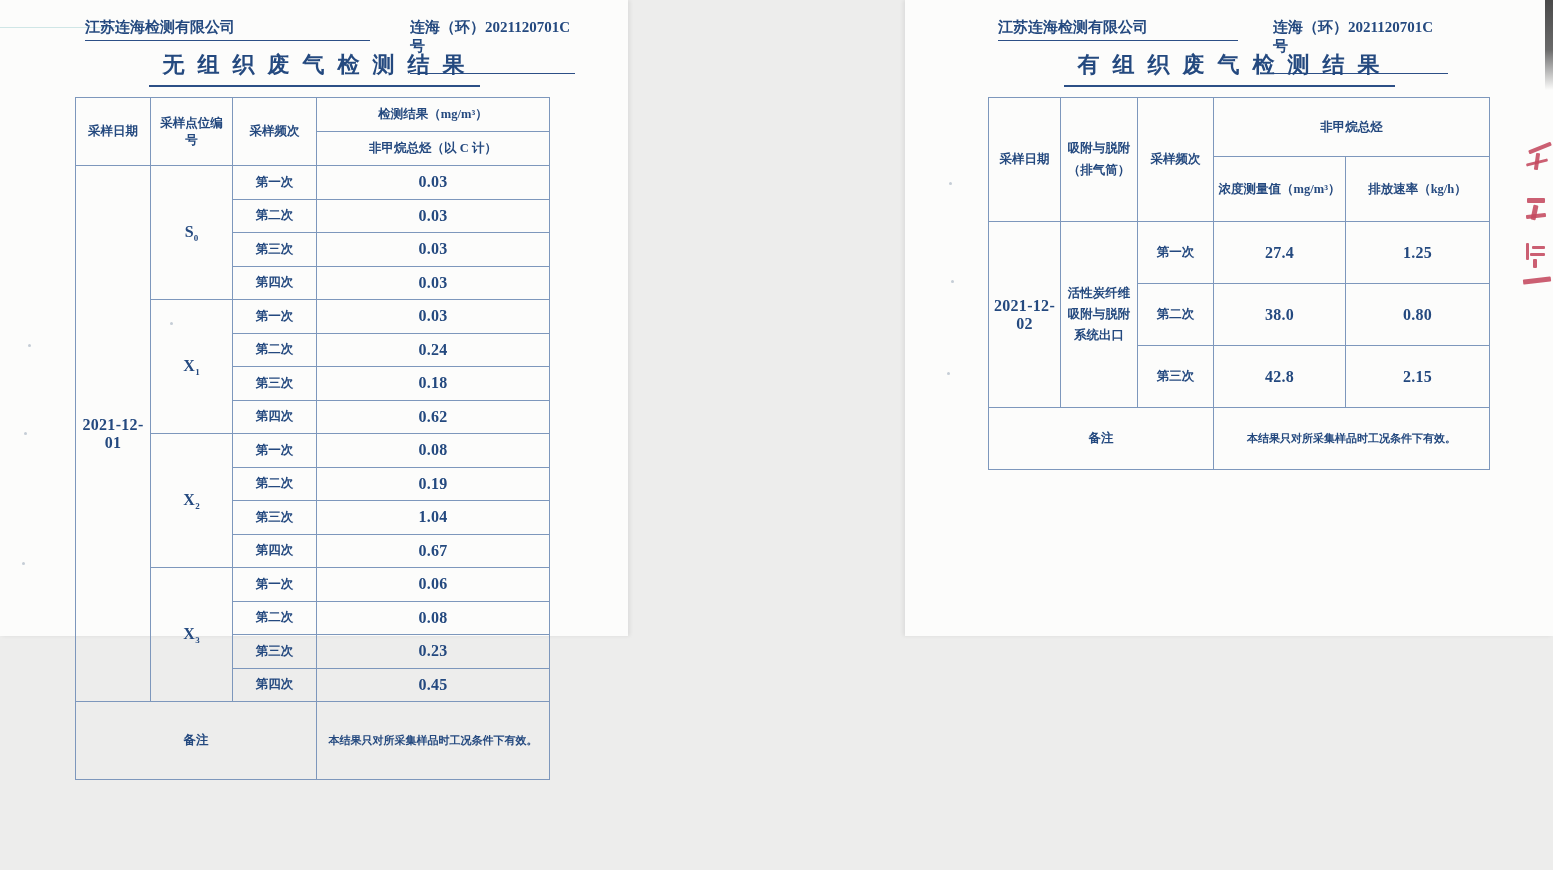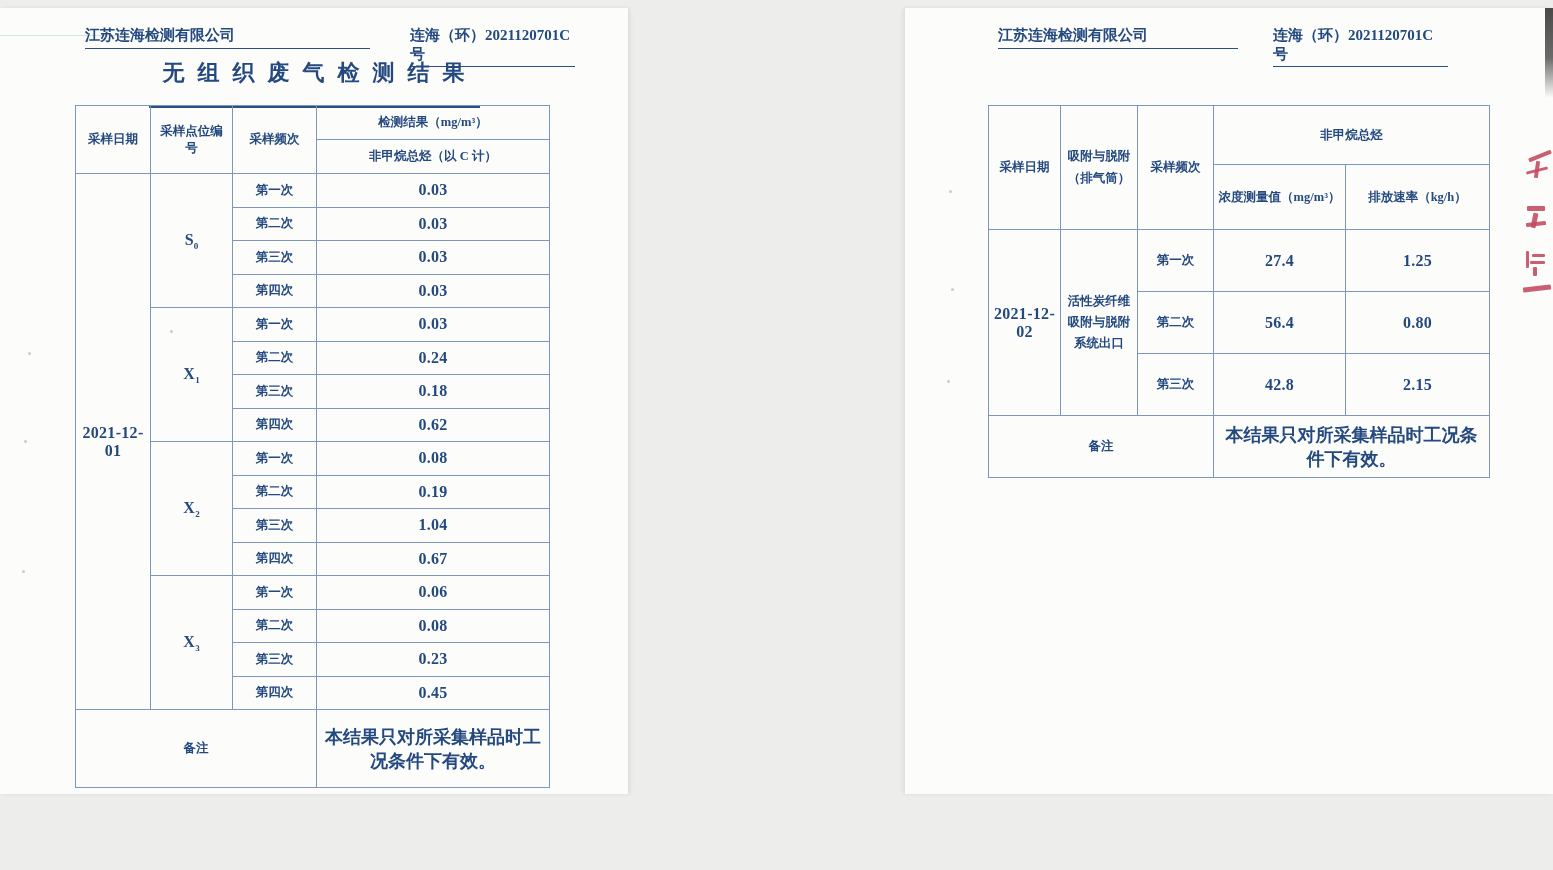--- a/index.html
+++ b/index.html
@@ -3,40 +3,40 @@
 <meta charset="utf-8">
 <style>
   html,body{margin:0;padding:0;}
   body{
     width:1553px;height:870px;position:relative;overflow:hidden;
     background:#ededec;
     font-family:"Liberation Serif","DejaVu Serif",serif;
     color:#24497f;
   }
   .page{
-    position:absolute;top:8px;height:786px;background:#fcfcfb;
+    position:absolute;top:0;height:636px;background:#fcfcfb;
   }
   .page-left{left:0;width:628px;box-shadow:2px 0 4px rgba(0,0,0,.07);}
   .page-right{left:905px;width:648px;box-shadow:-2px 0 4px rgba(0,0,0,.07);overflow:hidden;}
 
   
   .page-header{position:absolute;top:18px;left:0;right:0;height:24px;font-size:15px;font-weight:700;}
   .company{position:absolute;display:inline-block;border-bottom:1.2px solid #2c4f86;padding-bottom:3px;}
-  .report-no{position:absolute;display:inline-block;border-bottom:1.2px solid #2c4f86;padding-bottom:2px;}
+  .report-no{position:absolute;display:inline-block;border-bottom:1.2px solid #2c4f86;padding-bottom:17px;}
   .page-left .company{left:85px;width:285px;}
   .page-left .report-no{left:410px;width:165px;}
   .page-right .company{left:93px;width:240px;}
   .page-right .report-no{left:368px;width:175px;}
 
   .doc-title{
     position:absolute;top:50px;left:0;width:100%;text-align:center;margin:0;
     font-size:22px;font-weight:700;
   }
   .doc-title span{
-    display:inline-block;letter-spacing:13px;padding:0 2px 18px 14px;
+    display:inline-block;letter-spacing:13px;padding:0 2px 5px 14px;
     border-bottom:2px solid #2c4f86;
   }
 
   
   table.report-table{
     position:absolute;top:97px;border-collapse:collapse;table-layout:fixed;
     font-size:12.5px;font-weight:700;
   }
   .left-table{left:75px;width:474px;}
   .right-table{left:83px;width:501px;}
@@ -46,21 +46,21 @@
   }
   table.report-table{border:1.5px solid #6c88b0;}
   .h34{height:34px;}
   .dr{height:33.5px;}
   .remark-row-l{height:78px;}
   .hr1{height:59px;}
   .hr2{height:65px;}
   .drr{height:62px;}
   .num{font-size:16px;letter-spacing:.3px;}
   .preline{white-space:pre-line;line-height:1.7;}
-  .remark-text{text-align:left;padding-left:10px;font-size:18px;}
+  .remark-text{text-align:left;padding-left:10px;font-size:11px;}
   sub{font-size:9px;}
 
   .page-number{
     position:absolute;top:830px;left:0;width:100%;text-align:center;
     font-size:11px;font-weight:700;letter-spacing:1px;
   }
 
   
   .scan-line{position:absolute;top:27px;left:0;width:122px;height:1px;background:#cfe6e6;}
   .speck{position:absolute;width:3px;height:3px;border-radius:50%;background:#b6c1cc;opacity:.8;}
@@ -203,20 +203,21 @@
   <div class="edge-dark"></div>
   <div class="speck" style="top:182px;left:44px;"></div>
   <div class="speck" style="top:280px;left:46px;"></div>
   <div class="speck" style="top:372px;left:42px;"></div>
 
   <div class="page-header">
     <span class="company">江苏连海检测有限公司</span>
     <span class="report-no">连海（环）2021120701C 号</span>
   </div>
 
+  <h1 class="doc-title"><span>有组织废气检测结果</span></h1>
 
   <table class="report-table right-table">
     <colgroup>
         <col style="width:72px">
         <col style="width:77px">
         <col style="width:76px">
         <col style="width:132px">
         <col style="width:144px">
       </colgroup>
     <tbody>
@@ -236,21 +237,21 @@
         <td rowspan="3" class="num">2021-12-02</td>
         <td rowspan="3" class="preline">活性炭纤维
 吸附与脱附
 系统出口</td>
         <td>第一次</td>
         <td class="num">27.4</td>
         <td class="num">1.25</td>
       </tr>
       <tr class="drr">
         <td>第二次</td>
-        <td class="num">56.4</td>
+        <td class="num">38.0</td>
         <td class="num">0.80</td>
       </tr>
       <tr class="drr">
         <td>第三次</td>
         <td class="num">42.8</td>
         <td class="num">2.15</td>
       </tr>
 
       <tr class="drr">
         <td colspan="3">备注</td>

